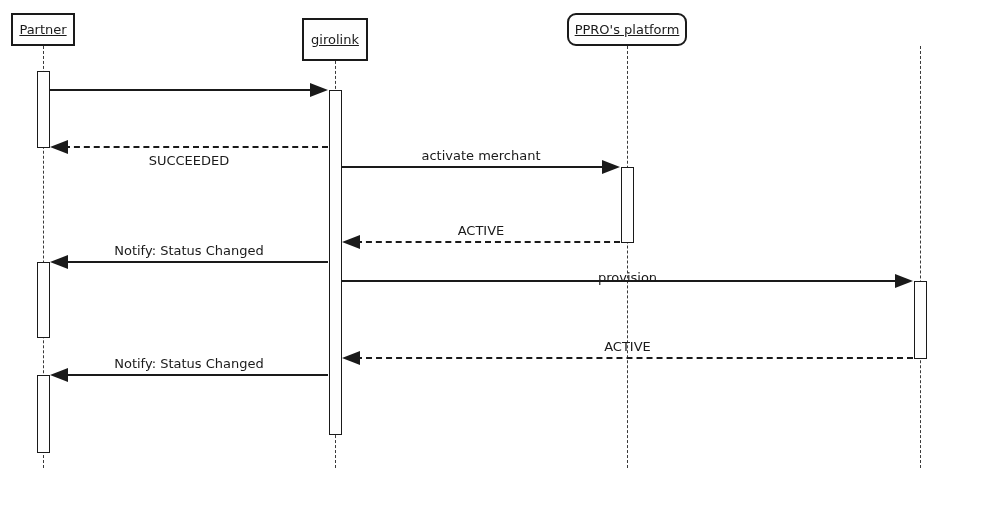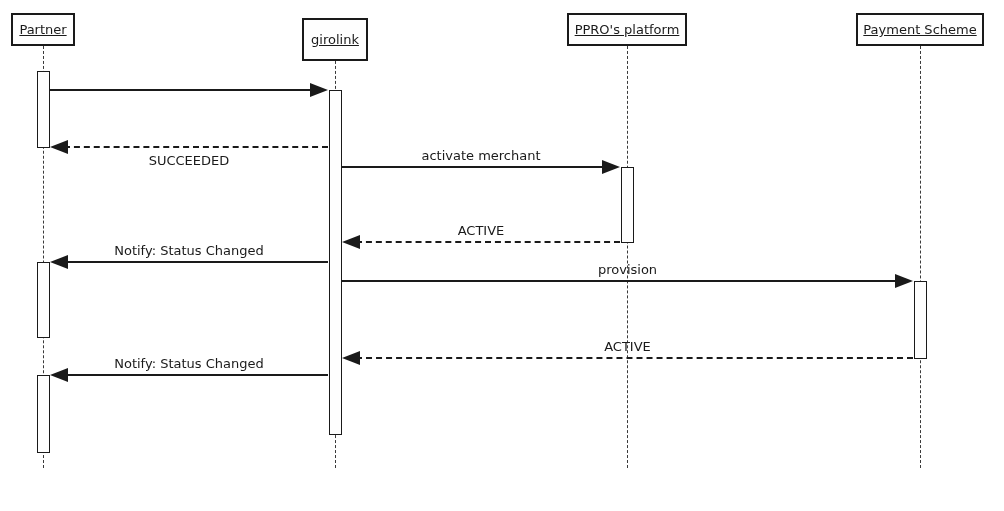--- a/index.html
+++ b/index.html
@@ -80,25 +80,22 @@
     <div class="lifeline" style="left: 43px; top: 46px; height: 422px;"></div>
     <div class="lifeline" style="left: 335px; top: 46px; height: 422px;"></div>
     <div class="lifeline" style="left: 627px; top: 46px; height: 422px;"></div>
     <div class="lifeline" style="left: 920px; top: 46px; height: 422px;"></div>
     <div class="participant-box" style="left: 11px; top: 13px; width: 64px; height: 33px;">
       <span class="participant-label">Partner</span>
     </div>
     <div class="participant-box" style="left: 302px; top: 18px; width: 66px; height: 43px;">
       <span class="participant-label">girolink</span>
     </div>
-    <div class="participant-box" style="left: 567px; top: 13px; width: 120px; height: 33px;">
+    <div class="participant-box" style="left: 567px; top: 13px; width: 120px; height: 33px; border-radius: 9px;">
       <span class="participant-label">PPRO's platform</span>
-    </div>
-    <div class="participant-box" style="left: 856px; top: 13px; width: 128px; height: 33px;">
-      <span class="participant-label">Payment Scheme</span>
     </div>
     <div class="activation" style="left: 36.5px; top: 71px; height: 77px;"></div>
     <div class="activation" style="left: 328.5px; top: 90px; height: 345px;"></div>
     <div class="activation" style="left: 620.5px; top: 167px; height: 76px;"></div>
     <div class="activation" style="left: 36.5px; top: 262px; height: 76px;"></div>
     <div class="activation" style="left: 913.5px; top: 281px; height: 78px;"></div>
     <div class="activation" style="left: 36.5px; top: 375px; height: 78px;"></div>
     <div class="msg-line solid" style="left: 50px; width: 264px; top: 89px;"></div>
     <div class="arrowhead right" style="top: 83px; left: 310px;"></div>
     <div class="msg-line dashed" style="left: 64px; width: 264px; top: 146px;"></div>
@@ -108,20 +105,20 @@
     <div class="arrowhead right" style="top: 160px; left: 602px;"></div>
     <div class="msg-label" style="left: 481px; top: 148px;">activate merchant</div>
     <div class="msg-line dashed" style="left: 356px; width: 264px; top: 241px;"></div>
     <div class="arrowhead left" style="top: 235px; left: 342px;"></div>
     <div class="msg-label" style="left: 481px; top: 223px;">ACTIVE</div>
     <div class="msg-line solid" style="left: 64px; width: 264px; top: 261px;"></div>
     <div class="arrowhead left" style="top: 255px; left: 50px;"></div>
     <div class="msg-label" style="left: 189px; top: 243px;">Notify: Status Changed</div>
     <div class="msg-line solid" style="left: 342px; width: 557px; top: 280px;"></div>
     <div class="arrowhead right" style="top: 274px; left: 895px;"></div>
-    <div class="msg-label" style="left: 627.5px; top: 262px;">provision</div>
+    <div class="msg-label" style="left: 627.5px; top: 270px;">provision</div>
     <div class="msg-line dashed" style="left: 356px; width: 557px; top: 357px;"></div>
     <div class="arrowhead left" style="top: 351px; left: 342px;"></div>
     <div class="msg-label" style="left: 627.5px; top: 339px;">ACTIVE</div>
     <div class="msg-line solid" style="left: 64px; width: 264px; top: 374px;"></div>
     <div class="arrowhead left" style="top: 368px; left: 50px;"></div>
     <div class="msg-label" style="left: 189px; top: 356px;">Notify: Status Changed</div>
   </div>
 
 </body></html>

